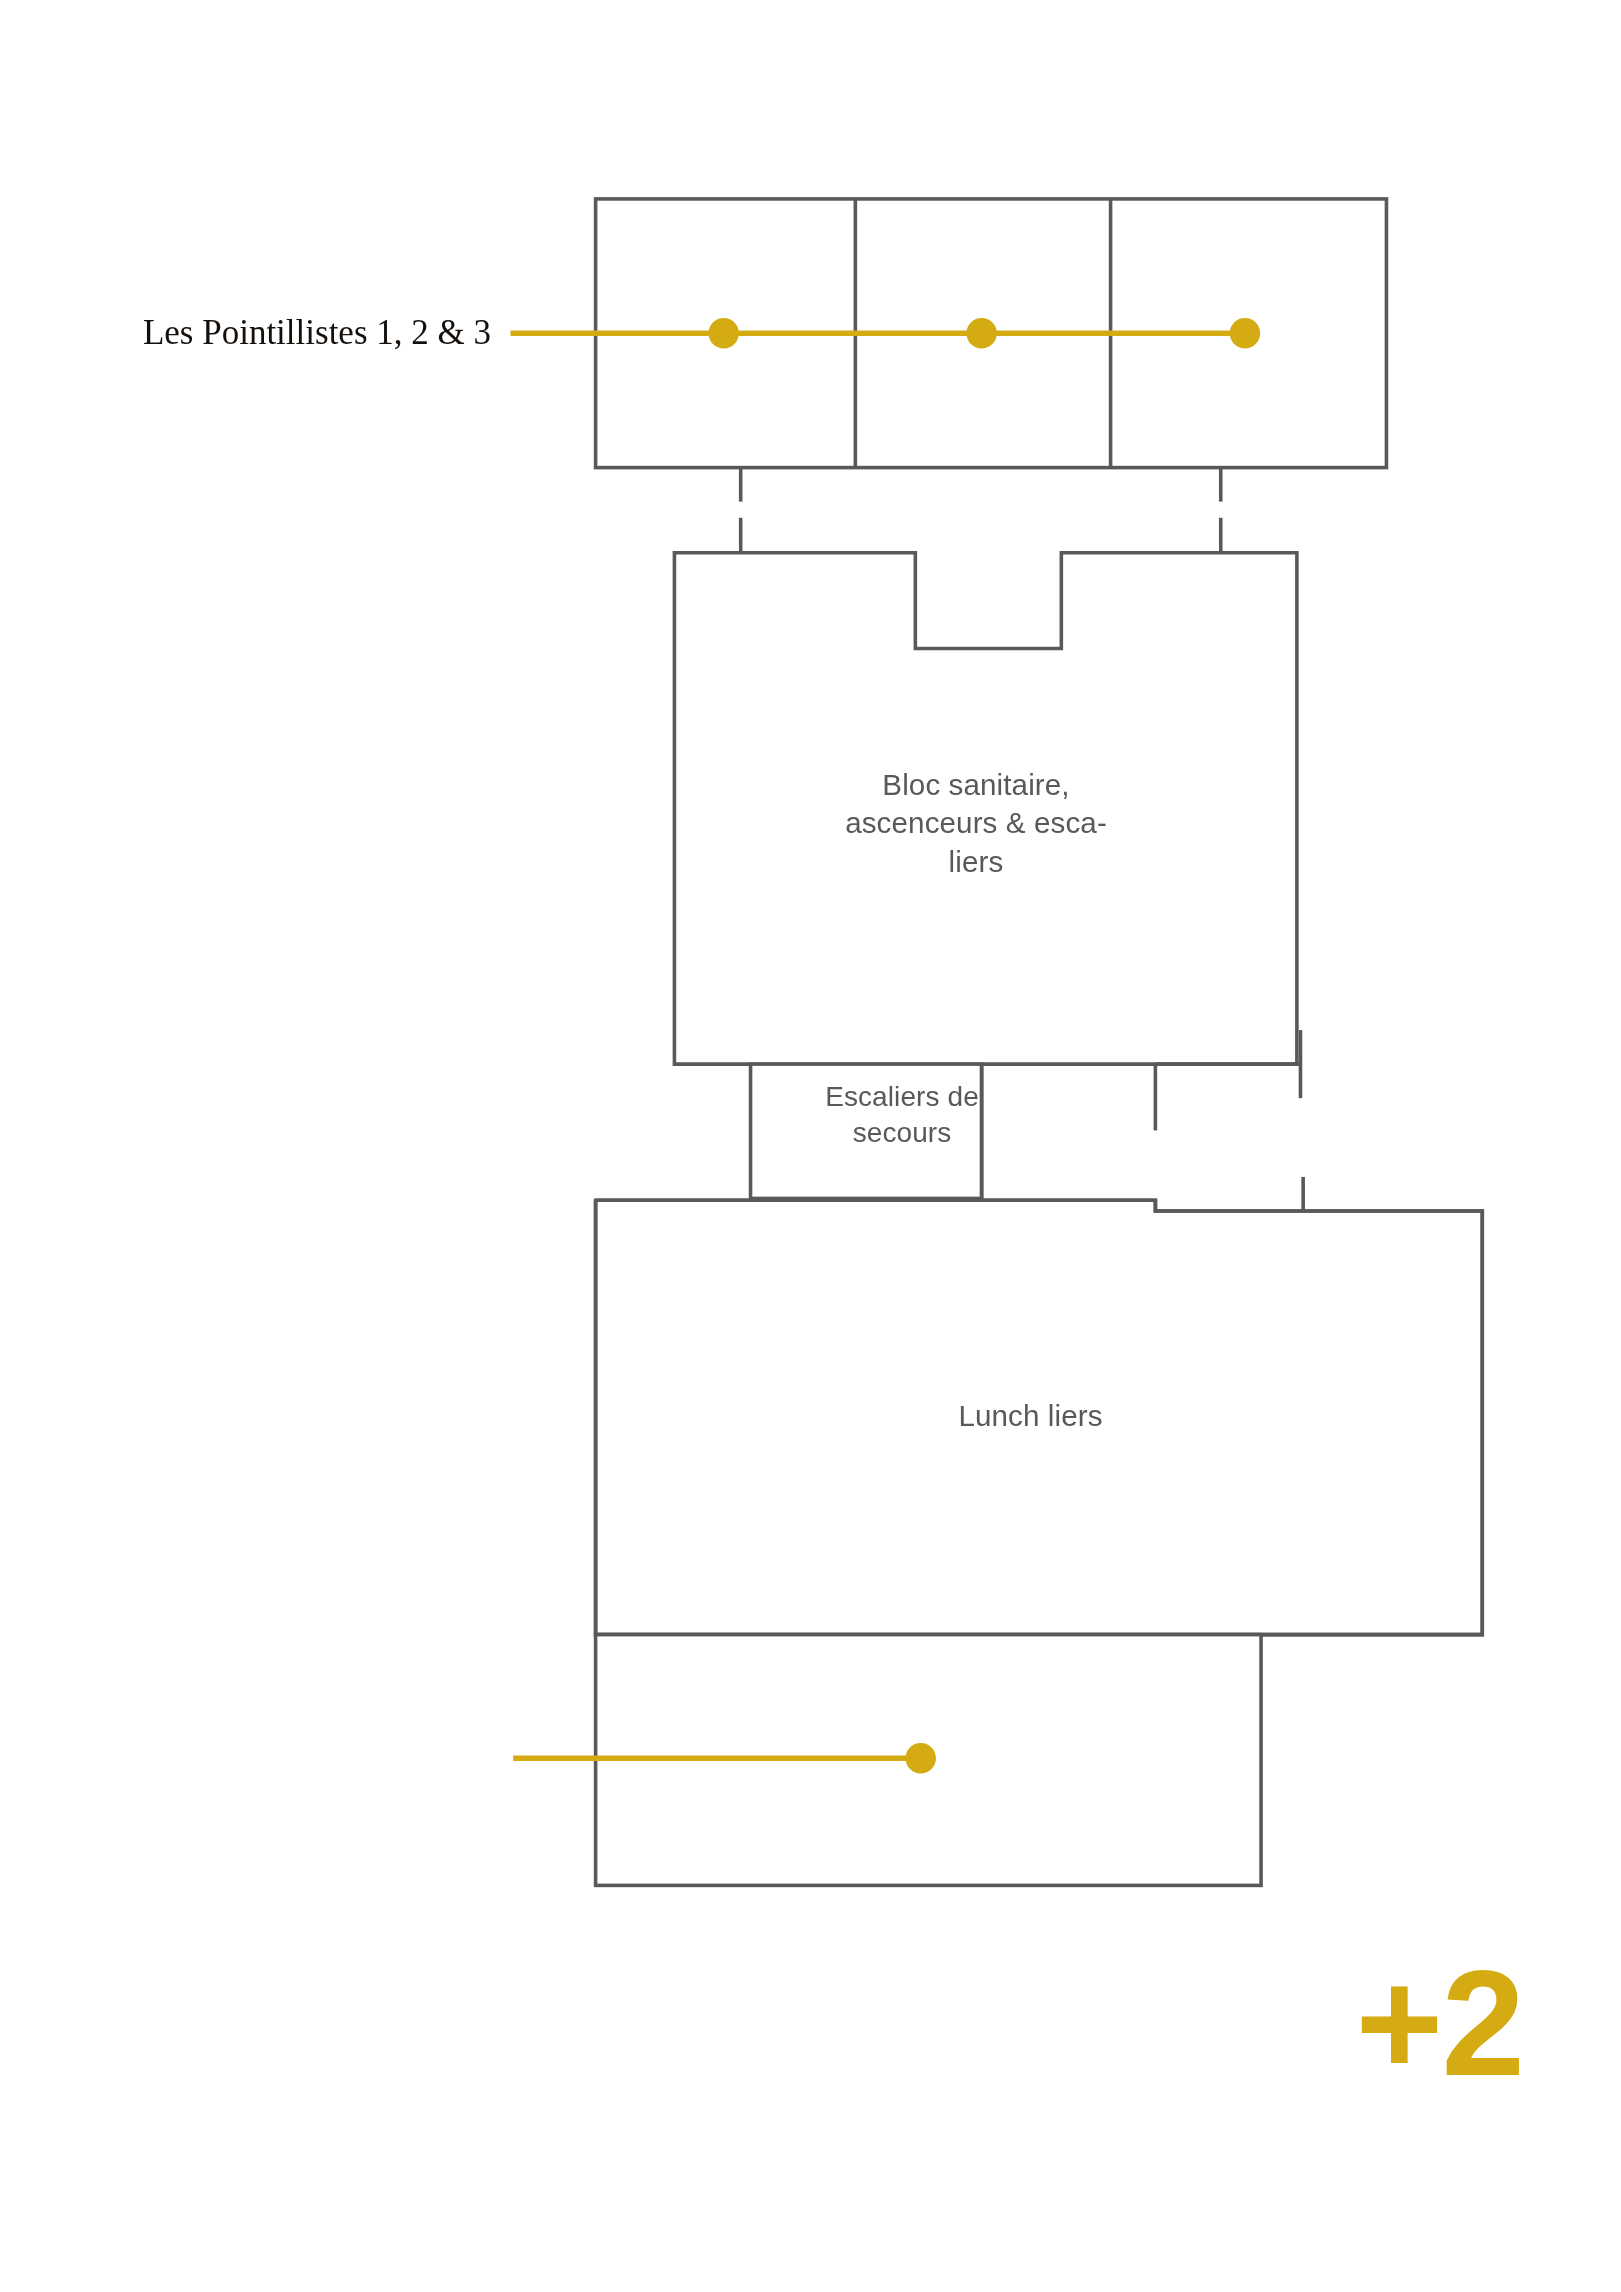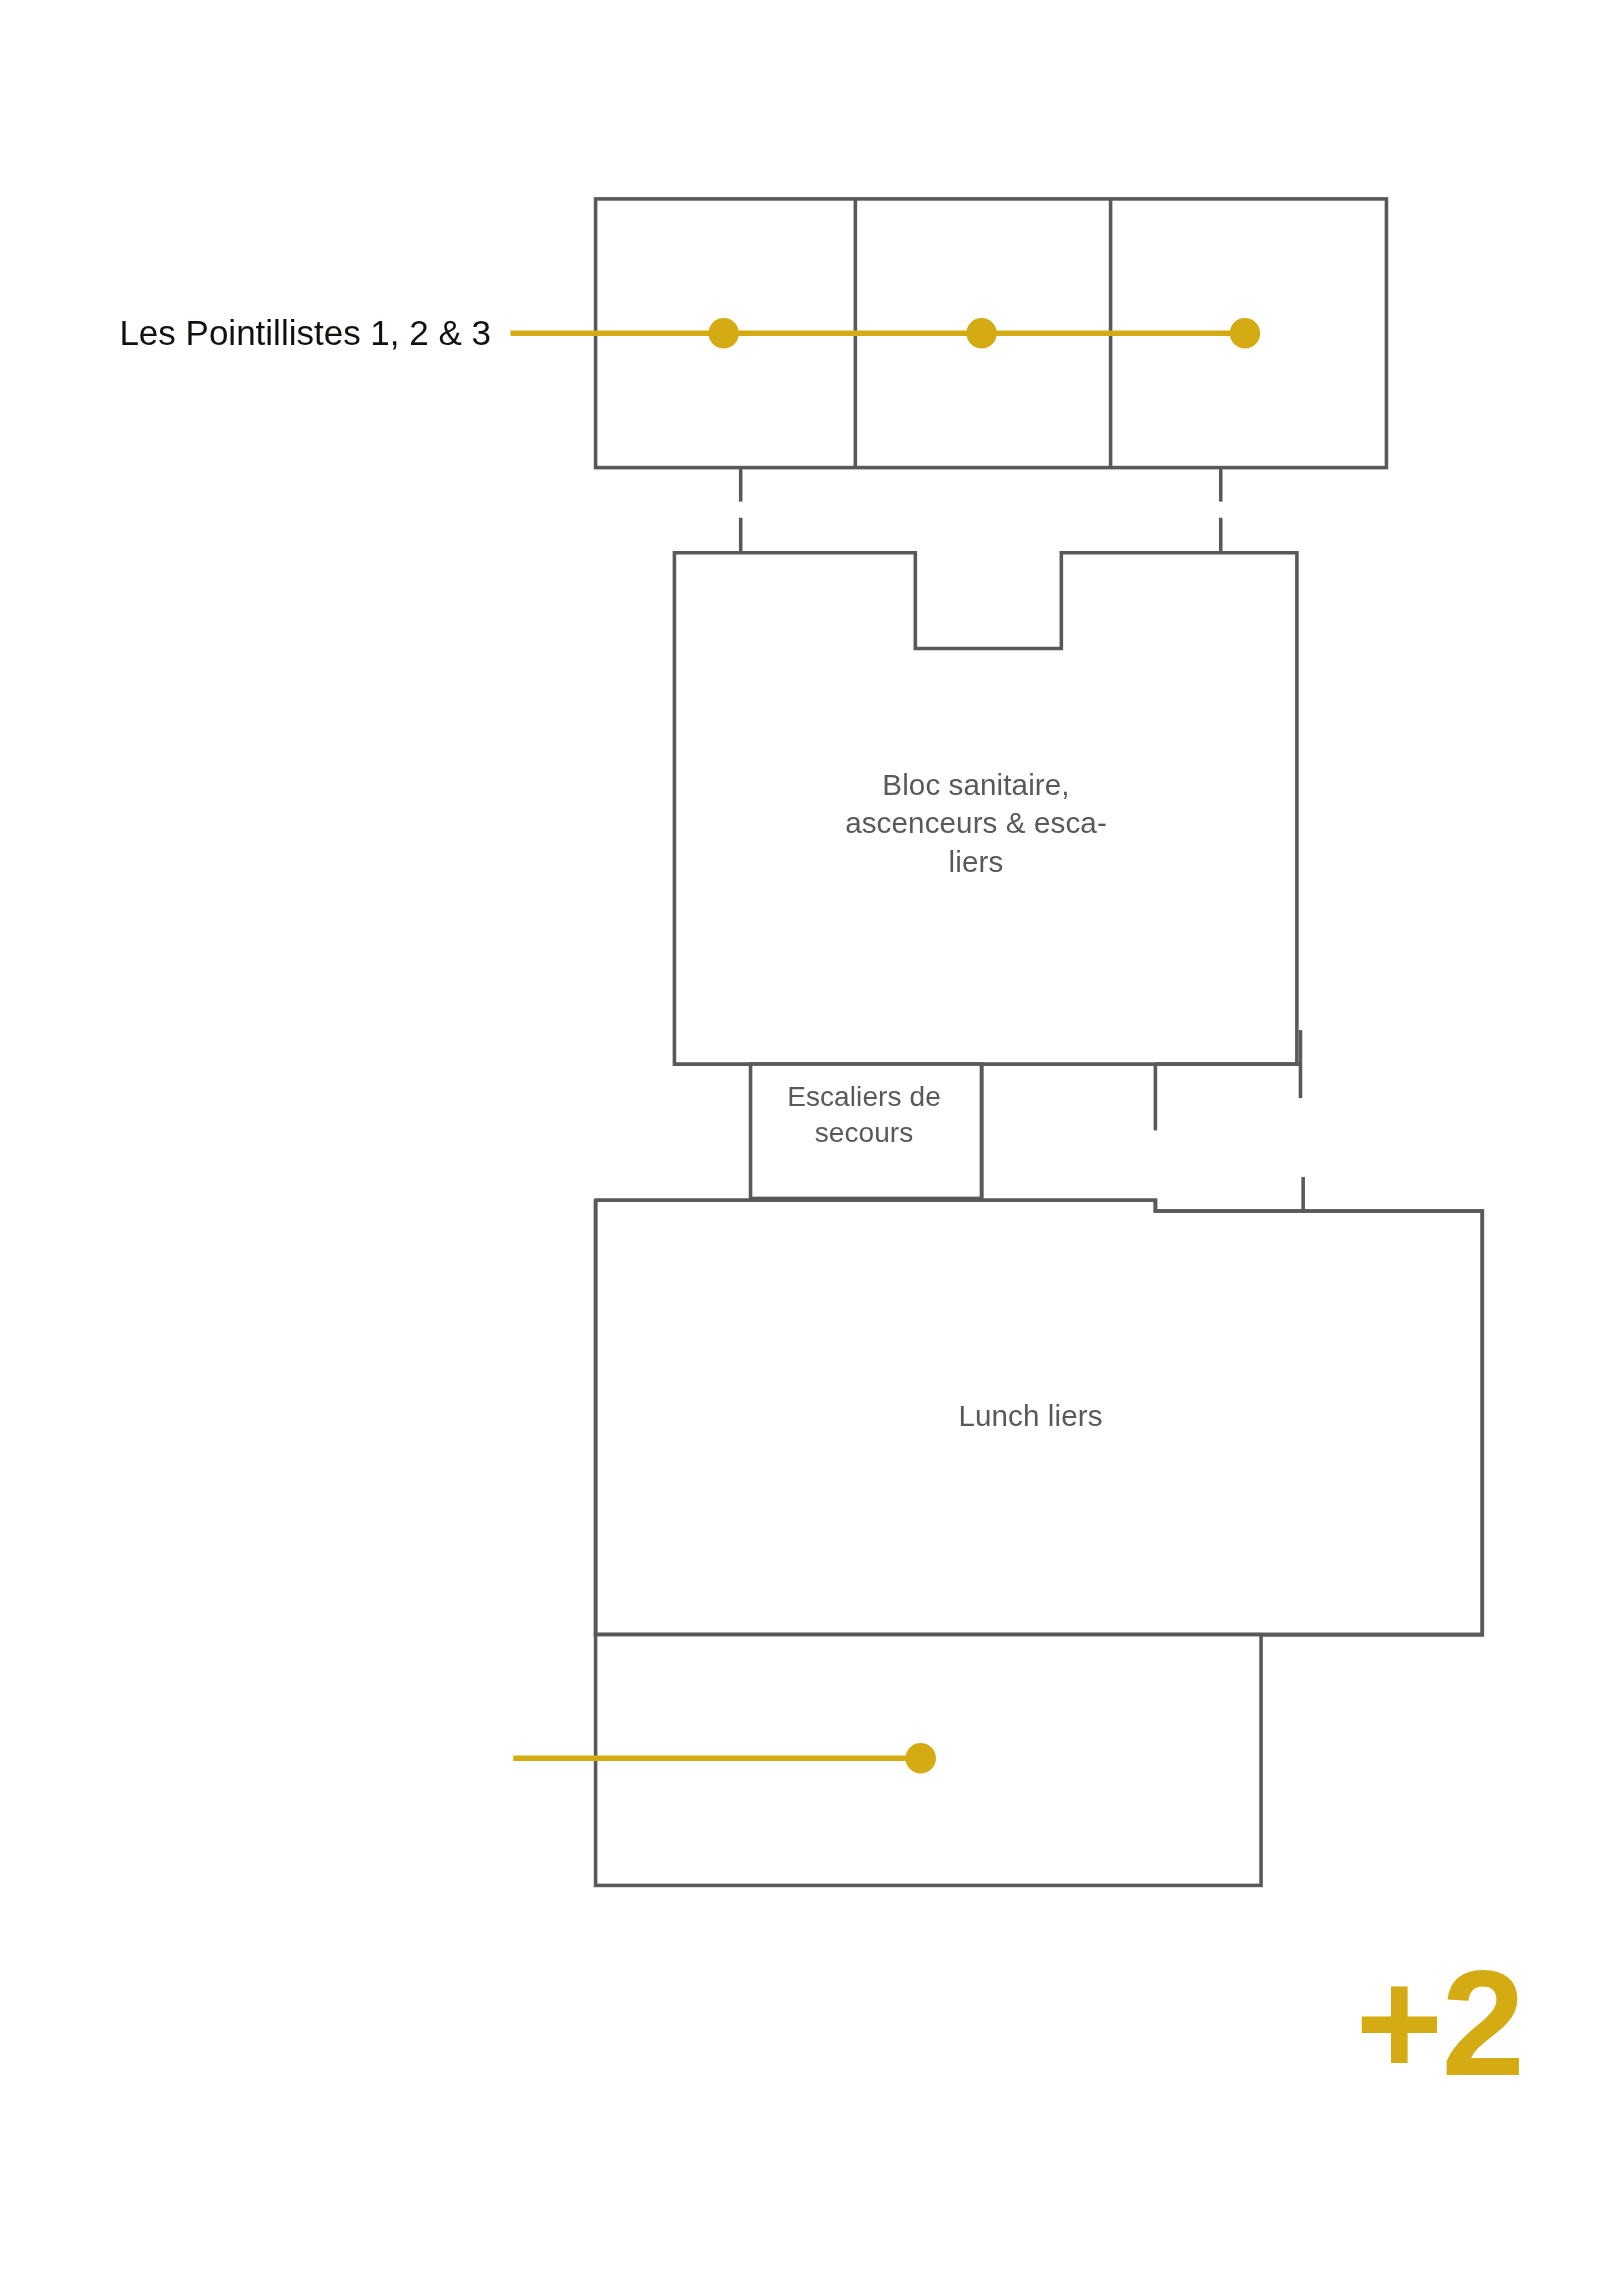--- a/index.html
+++ b/index.html
@@ -46,37 +46,37 @@
   }
 
   #label-bloc-sanitaire {
     left: 788px;
     top: 766px;
     width: 376px;
     font-size: 29.6px;
   }
 
   #label-escaliers-secours {
-    left: 743px;
+    left: 781px;
     top: 1079px;
     width: 242px;
     font-size: 28px;
   }
 
   #label-lunch-room {
     left: 896px;
     top: 1397px;
     width: 269px;
     font-size: 29.6px;
   }
 
   .callout-label {
     position: absolute;
     color: #16100c;
-    font-family: Liberation Sans, sans-serif;
+    font-family: Liberation Serif, serif;
     font-weight: 400;
     font-size: 35px;
     text-align: right;
     line-height: 1.1;
     white-space: nowrap;
   }
 
   #callout-label-pointillistes {
     left: 16px;
     top: 314px;

